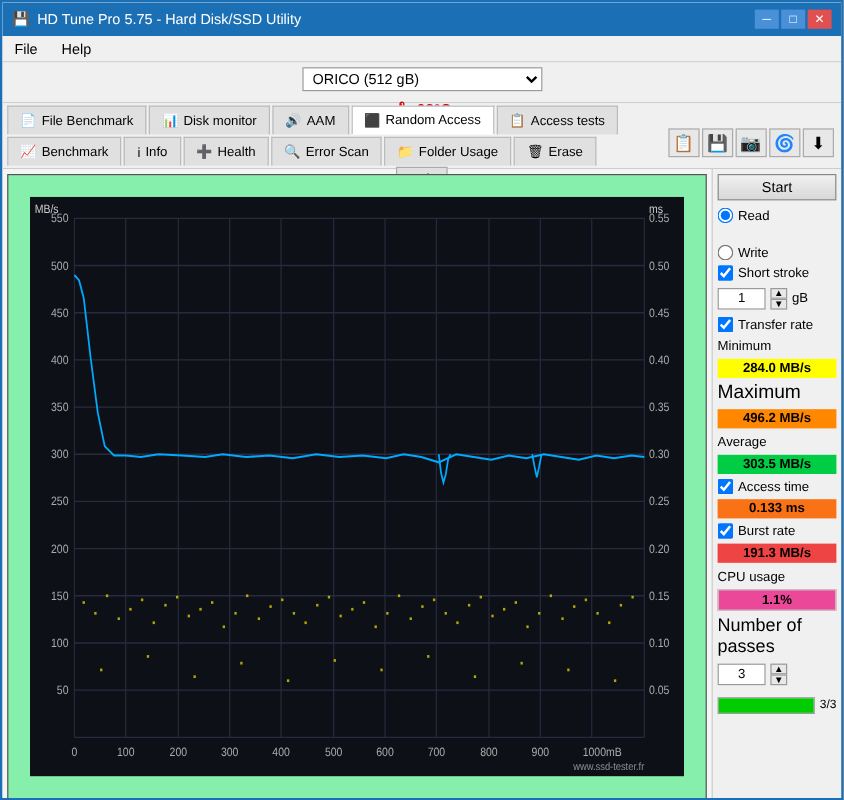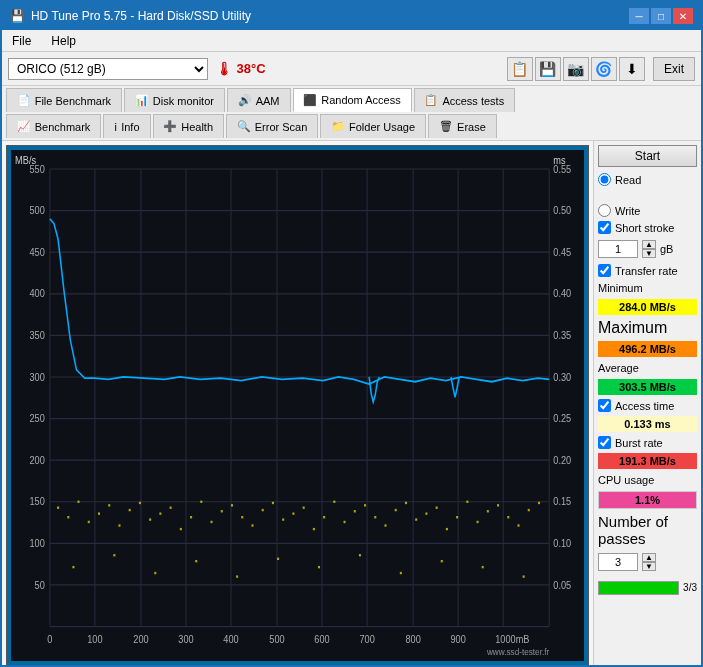--- a/index.html
+++ b/index.html
@@ -10,38 +10,38 @@
     .title-bar-left { display: flex; align-items: center; gap: 6px; font-size: 12px; }
     .title-bar-controls { display: flex; gap: 2px; }
     .title-btn { width: 20px; height: 16px; background: #4a90d9; border: none; color: white; cursor: pointer; font-size: 10px; display: flex; align-items: center; justify-content: center; }
     .title-btn.close { background: #e05050; }
     
     
     .menu-bar { background: #f0f0f0; border-bottom: 1px solid #ccc; padding: 2px 6px; display: flex; gap: 12px; height: 22px; align-items: center; }
     .menu-item { font-size: 12px; cursor: pointer; padding: 1px 4px; }
     
     
-    .drive-bar { background: #f0f0f0; border-bottom: 1px solid #ccc; padding: 4px 6px; display: flex; align-items: center; gap: 8px; height: 34px; }
+    .drive-bar { background: #f0f0f0; border-bottom: 1px solid #ccc; padding: 4px 6px; display: flex; align-items: center; gap: 8px; height: 34px; flex-direction: column; }
     .drive-select { width: 200px; height: 22px; font-size: 12px; border: 1px solid #999; background: white; padding: 1px 4px; }
     .temp-display { display: flex; align-items: center; gap: 4px; font-size: 13px; font-weight: bold; color: #cc0000; }
     .toolbar-icons { display: flex; gap: 2px; margin-left: auto; }
     .toolbar-icon { width: 26px; height: 24px; background: #e8e8e8; border: 1px solid #aaa; cursor: pointer; display: flex; align-items: center; justify-content: center; font-size: 14px; }
     .exit-btn { background: #e0e0e0; border: 1px solid #aaa; padding: 2px 10px; cursor: pointer; font-size: 12px; height: 24px; }
     
     
     .tabs-container { background: #f0f0f0; border-bottom: 1px solid #ccc; padding: 2px 4px 0; }
     .tab-row { display: flex; gap: 2px; margin-bottom: 2px; }
     .tab { display: flex; align-items: center; gap: 4px; padding: 3px 10px; background: #e0e0e0; border: 1px solid #bbb; border-bottom: none; cursor: pointer; font-size: 11px; height: 24px; }
     .tab.active { background: white; border-bottom: 1px solid white; }
     
     
     .main-content { display: flex; background: #f5f5f5; height: calc(667px - 28px - 22px - 34px - 54px); }
     
     
-    .chart-area { flex: 1; background: #0369a1; position: relative; padding: 4px; margin: 4px; border: 1px solid #555; }
+    .chart-area { flex: 1; background: #86efac; position: relative; padding: 18px; margin: 4px; border: 1px solid #555; }
     
     
     .right-panel { width: 108px; padding: 4px; background: #f0f0f0; border-left: 1px solid #ccc; display: flex; flex-direction: column; gap: 4px; overflow-y: auto; }
     
     .start-btn { background: linear-gradient(to bottom, #f0f0f0, #d8d8d8); border: 1px solid #888; padding: 3px 16px; cursor: pointer; font-size: 12px; width: 100%; margin-bottom: 2px; }
     
     .radio-group { display: flex; flex-direction: column; gap: 18px; }
     .radio-item { display: flex; align-items: center; gap: 4px; font-size: 11px; }
     .radio-item input { margin: 0; }
     
@@ -50,21 +50,21 @@
     
     .spinner-row { display: flex; align-items: center; gap: 4px; margin: 2px 0; }
     .spinner-input { width: 40px; height: 18px; font-size: 11px; border: 1px solid #999; text-align: center; }
     .spinner-btns { display: flex; flex-direction: column; }
     .spinner-btn { width: 14px; height: 9px; font-size: 8px; border: 1px solid #999; background: #e8e8e8; cursor: pointer; display: flex; align-items: center; justify-content: center; line-height: 1; }
     .unit-label { font-size: 11px; }
     .stat-value { text-align: center; padding: 2px 4px; font-size: 11px; font-weight: bold; width: 100%; border: none; }
     .stat-value.yellow-bg { background: #ffff00; color: black; }
     .stat-value.orange-bg { background: #ff8800; color: black; }
     .stat-value.green-bg { background: #00cc44; color: black; }
-    .stat-value.cyan-bg { background: #fef9c3; color: black; }
+    .stat-value.cyan-bg { background: #f97316; color: black; }
     .stat-value.blue-bg { background: #ef4444; color: black; }
     
     .progress-bar-container { width: 100%; height: 12px; background: #ccc; border: 1px solid #999; margin-top: 2px; display: flex; align-items: center; }
     .progress-bar-fill { height: 100%; background: #00cc00; }
     
     svg.chart-svg { width: 100%; height: 100%; }
     
     .app-window { border: 2px solid #1a6fb5; width: 703px; height: 667px; overflow: hidden; }
   </style>
 </head>

